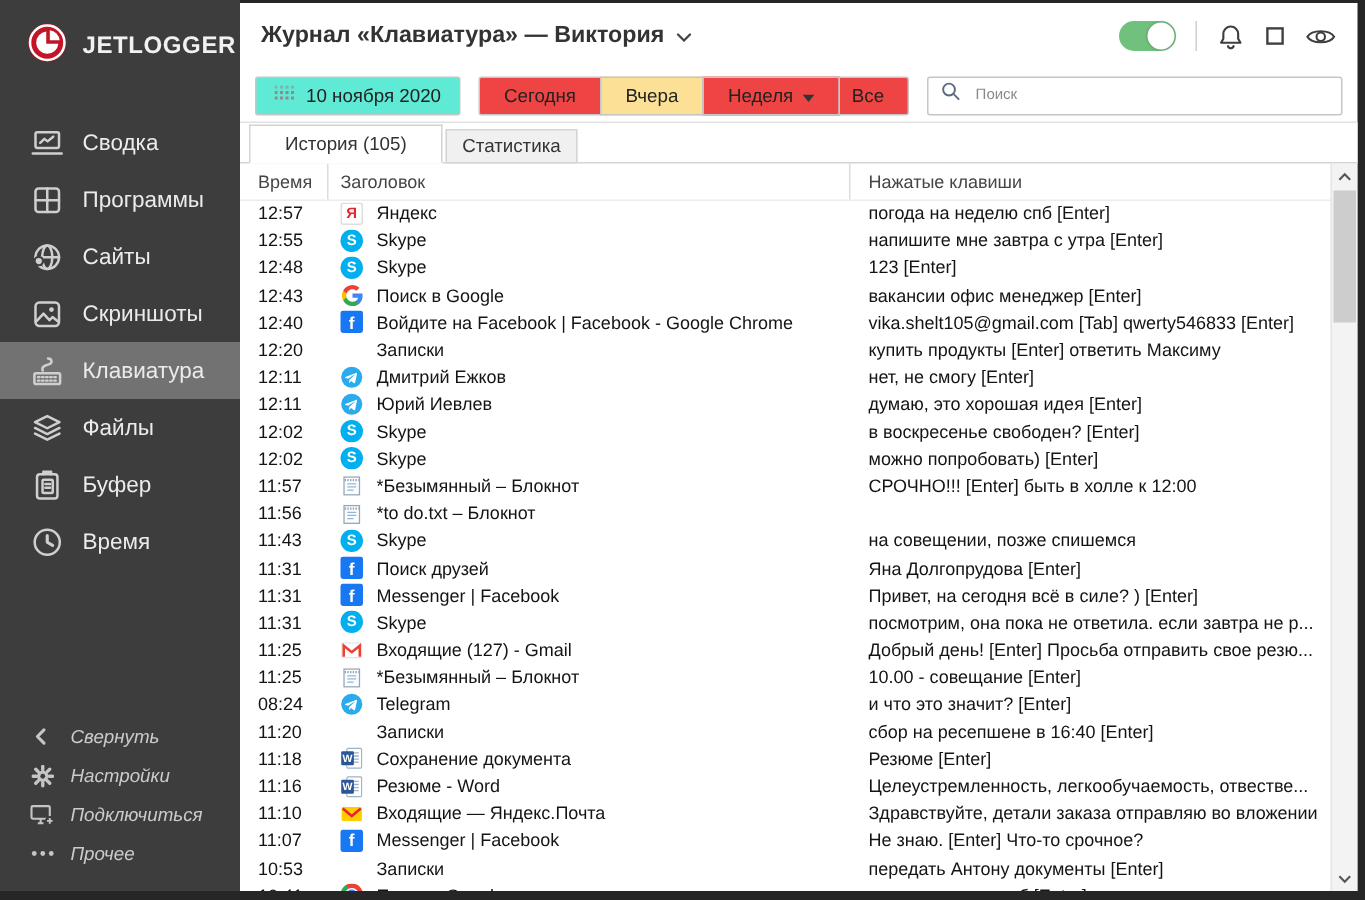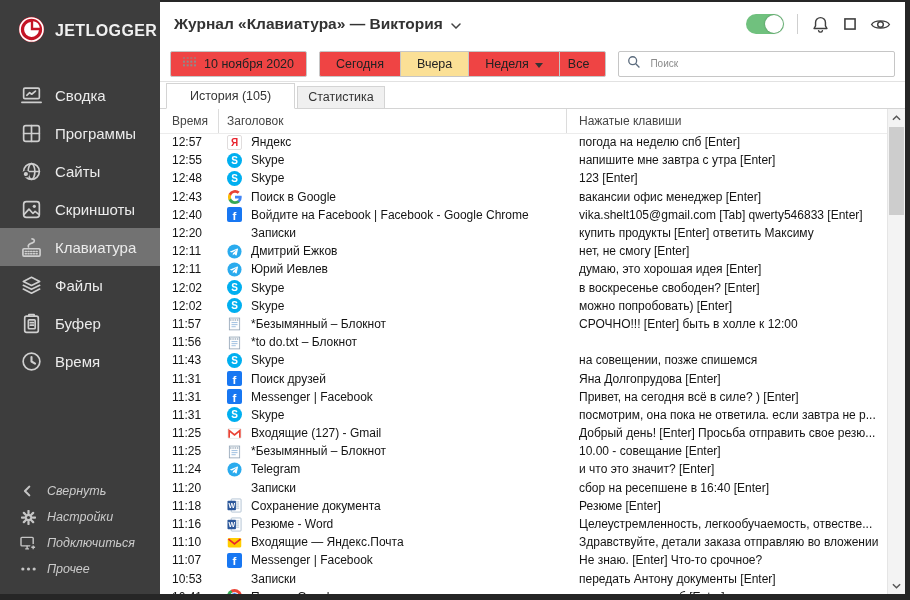--- a/index.html
+++ b/index.html
@@ -24,21 +24,21 @@
 
   .titlebar{height:44px;display:flex;align-items:center;justify-content:space-between;padding:0 14px 0 14px;}
   .page-title{font-size:15.5px;font-weight:700;color:#333;display:flex;align-items:center;gap:8px;}
   .controls{display:flex;align-items:center;gap:13px;color:#3f3f3f;}
   .toggle{width:38px;height:20px;border-radius:10px;background:var(--green,#70c17e);position:relative;}
   .knob{position:absolute;right:1px;top:1px;width:18px;height:18px;border-radius:50%;background:#fff;box-shadow:0 0 2px rgba(0,0,0,.35);}
   .ctl-div{width:1px;height:20px;background:#cfcfcf;}
   .ctl-ic{display:flex;align-items:center;justify-content:center;}
 
   .filterbar{height:35px;display:flex;align-items:center;gap:12px;padding:0 10px;border-bottom:1px solid #e2e2e2;}
-  .btn{height:26px;box-sizing:border-box;border:1px solid #c6c6c6;background:#ef4444;border-radius:2px;font-size:12.5px;color:#222;font-family:inherit;}
+  .btn{height:26px;box-sizing:border-box;border:1px solid #c6c6c6;background:#5eead4;border-radius:2px;font-size:12.5px;color:#222;font-family:inherit;}
   .date-btn{display:flex;align-items:center;gap:8px;padding:0 12px;}
   .seg{display:flex;}
   .seg-btn{height:26px;box-sizing:border-box;padding:0 16px;border:1px solid #c6c6c6;background:#ef4444;margin-left:-1px;display:flex;align-items:center;gap:6px;font-size:12.5px;color:#222;font-family:inherit;}
   .seg-btn:first-child{margin-left:0;border-radius:2px 0 0 2px;}
   .seg-btn:last-child{border-radius:0 2px 2px 0;padding-left:8px;}
   .seg-btn.active{background:var(--yellow,#fbe096);position:relative;z-index:1;}
   .search{flex:1;height:26px;box-sizing:border-box;border:1px solid #c6c6c6;border-radius:2px;display:flex;align-items:center;gap:7px;padding:0 8px;}
   .search input{border:none;outline:none;flex:1;font-size:10px;color:#333;font-family:inherit;background:transparent;}
   .search input::placeholder{color:#8a8a8a;}
 
@@ -521,21 +521,21 @@
                   <rect x="2.5" y="2.2" width="11" height="12.6" fill="#fdfdfd" stroke="#94a6b8" stroke-width="0.9"></rect>
                   <path d="M3 4.3h10" stroke="#94a6b8" stroke-width="1.6" stroke-dasharray="1 0.9"></path>
                   <path d="M4.8 7h6.4M4.8 9.2h6.4M4.8 11.4h4.5" stroke="#8fb6dc" stroke-width="0.9"></path>
                 </svg>
               </span>
               <span class="t-text">*Безымянный – Блокнот</span>
             </span>
             <span class="c-keys">10.00 - совещание [Enter]</span>
           </div>
           <div class="trow">
-            <span class="c-time">11:24</span>
+            <span class="c-time">08:24</span>
             <span class="c-title">
               <span class="rowic">
                 <svg viewBox="0 0 16 16" width="15" height="15">
                   <circle cx="8" cy="8" r="7.5" fill="#2aabee"></circle>
                   <path d="M3.4 7.9l7.6-3c.5-.2.9.1.7.8l-1.3 6.1c-.1.5-.4.6-.8.4l-2-1.5-1 1c-.1.1-.3.2-.5.2l.2-2.1 3.8-3.4c.2-.2-.1-.3-.3-.1L5.3 9l-1.9-.6c-.4-.1-.4-.4 0-.5z" fill="#fff"></path>
                 </svg>
               </span>
               <span class="t-text">Telegram</span>
             </span>
             <span class="c-keys">и что это значит? [Enter]</span>

